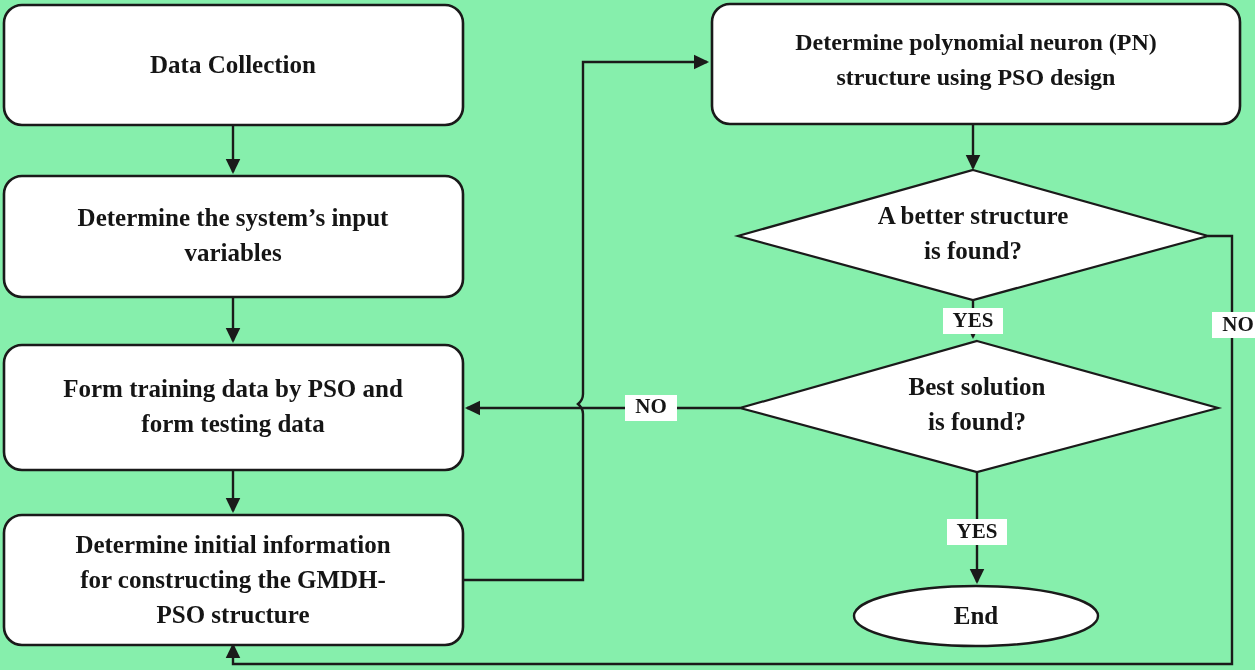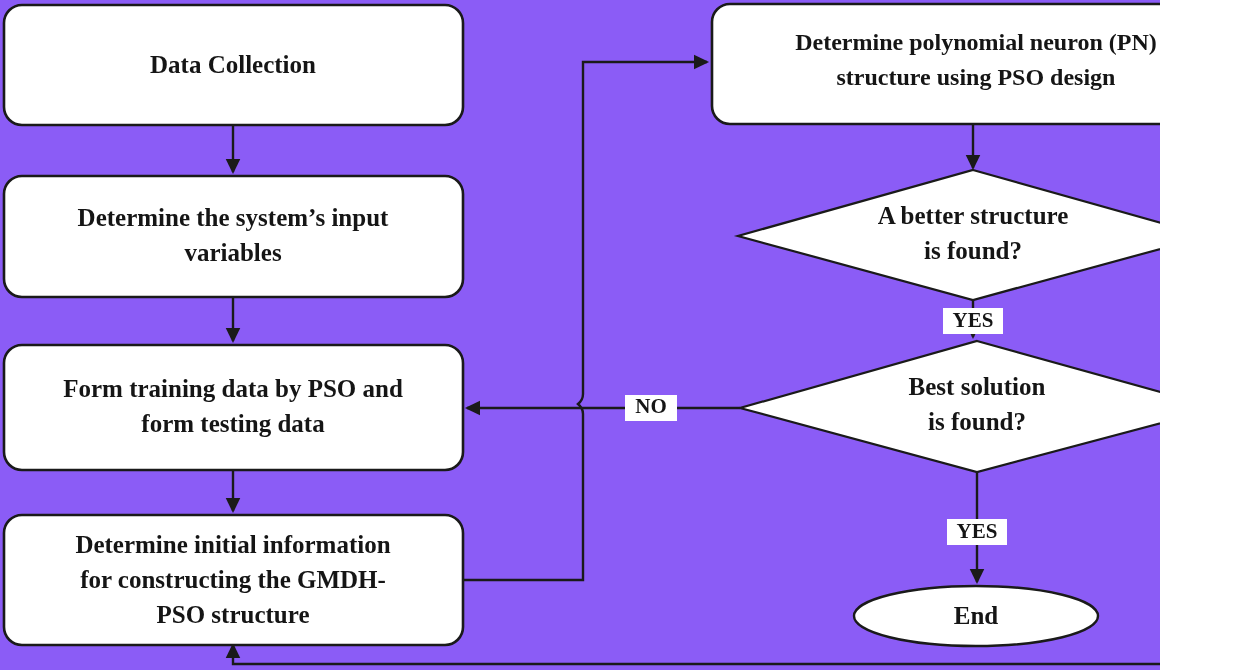--- a/index.html
+++ b/index.html
@@ -2,23 +2,23 @@
 <html><head>
 <meta charset="utf-8">
 <style>
   html, body {
     margin: 0;
     padding: 0;
     background: #ffffff;
   }
   #canvas {
     position: relative;
-    width: 1160px;
+    width: 1255px;
     height: 670px;
-    background: #8b5cf6;
+    background: #86efac;
     overflow: hidden;
   }
   svg.flow {
     position: absolute;
     left: 0;
     top: 0;
     width: 1255px;
     height: 670px;
   }
   .shape-stroke {

